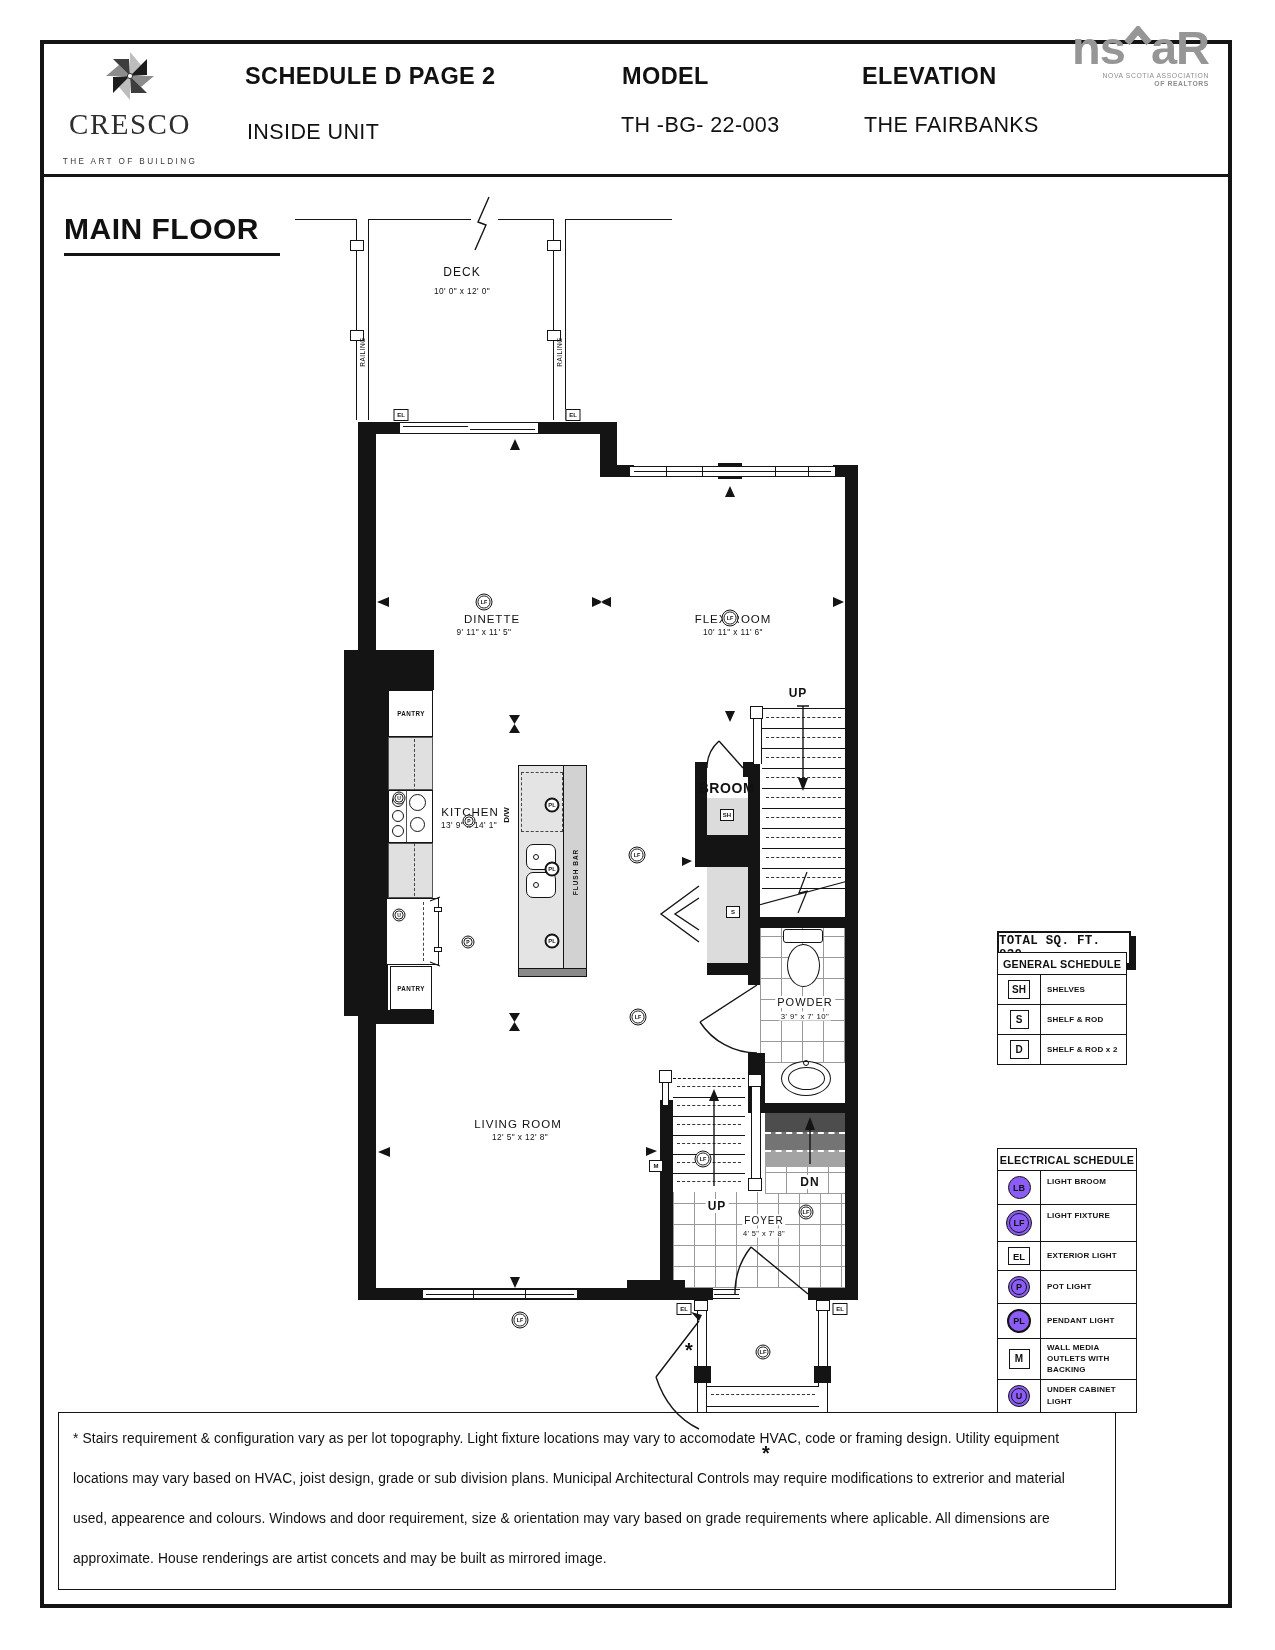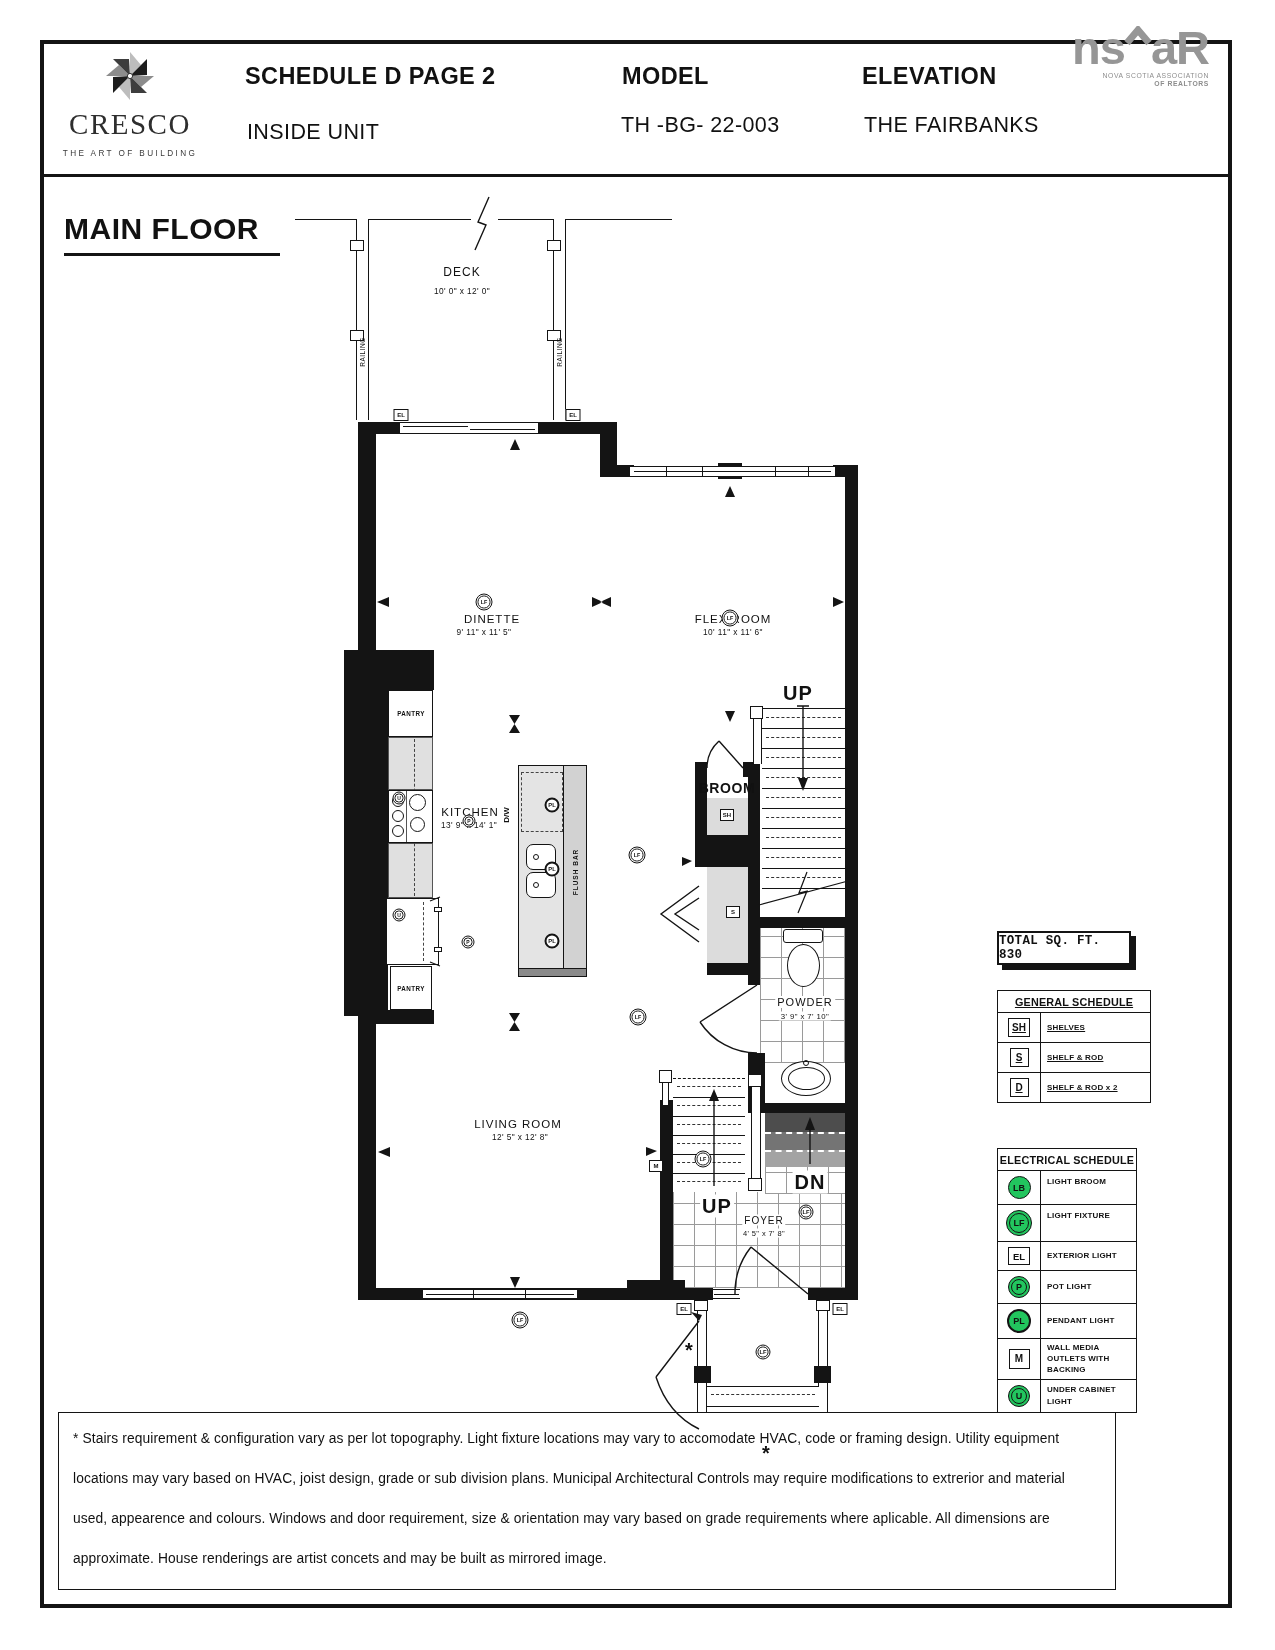--- a/index.html
+++ b/index.html
@@ -7,21 +7,21 @@
         font-family:"Liberation Sans",sans-serif;color:#111;}
   
   .page-border{position:absolute;left:40px;top:40px;width:1192px;height:1568px;border:4px solid #141414;box-sizing:border-box;}
   .hdr-line{position:absolute;left:40px;top:174px;width:1192px;border-top:3px solid #141414;}
   
   .txt{position:absolute;transform:translate(-50%,-50%);white-space:nowrap;color:#111;z-index:5;}
   .halo{background:#fff;padding:0 2px;}
   .room-name{font-size:11.5px;letter-spacing:1px;font-weight:400;}
   .room-dims{font-size:8.3px;letter-spacing:.4px;font-weight:500;}
   .vtxt{position:absolute;writing-mode:vertical-rl;transform:translate(-50%,-50%) rotate(180deg);white-space:nowrap;z-index:5;}
-  .big-dir{font-size:20px;font-weight:700;letter-spacing:1px;}
+  .big-dir{font-size:12px;font-weight:700;letter-spacing:1px;}
   
   .wall{position:absolute;background:#141414;z-index:2;}
   .fill{position:absolute;background:#e0e0e0;z-index:1;}
   .whitebox{position:absolute;background:#fff;border:1.2px solid #141414;box-sizing:border-box;z-index:2;}
   
   .win{position:absolute;background:#fff;border-top:1.6px solid #141414;border-bottom:1.6px solid #141414;box-sizing:border-box;z-index:3;}
   .win .mid{position:absolute;left:2%;right:2%;top:45%;border-top:1px solid #141414;}
   .wtick{position:absolute;top:0;bottom:0;width:1.2px;background:#141414;}
   .half{position:absolute;border-top:1.3px solid #141414;}
   
@@ -58,28 +58,28 @@
   .circ{position:absolute;border:1.1px solid #141414;border-radius:50%;background:#fff;box-sizing:border-box;z-index:3;}
   
   .sqft-box{position:absolute;border:2px solid #141414;background:#fff;box-shadow:5px 5px 0 #141414;
             display:flex;align-items:center;justify-content:center;font-size:12.5px;font-weight:700;letter-spacing:.3px;z-index:6;}
   .sched{position:absolute;border:1.7px solid #141414;background:#fff;box-sizing:border-box;z-index:6;}
   .sched-title{text-align:center;font-weight:700;font-size:10.8px;letter-spacing:.2px;padding:5px 0 4px;}
   .sched-row{display:flex;border-top:1.6px solid #141414;align-items:stretch;}
   .sched-sym{width:42px;border-right:1.5px solid #141414;display:flex;align-items:center;justify-content:center;padding:5px 0;}
   .sched-lab{flex:1;font-size:8px;font-weight:600;letter-spacing:.2px;display:flex;align-items:center;padding:3px 0 3px 6px;line-height:1.4;}
   .lg-sq{border:1.6px solid #141414;display:flex;align-items:center;justify-content:center;font-weight:700;background:#fff;box-sizing:border-box;}
-  .lg-circle{border:1.7px solid #141414;border-radius:50%;display:flex;align-items:center;justify-content:center;font-weight:700;background:#22c55e;box-sizing:border-box;}
+  .lg-circle{border:1.7px solid #141414;border-radius:50%;display:flex;align-items:center;justify-content:center;font-weight:700;background:#8b5cf6;box-sizing:border-box;}
   .lg-thick{border:2.3px solid #141414;}
   .lg-dbl{position:relative;}
   .lg-dbl::before{content:"";position:absolute;inset:2px;border:1.2px solid #141414;border-radius:50%;}
   
   .brand{position:absolute;left:54px;top:48px;width:152px;text-align:center;z-index:6;}
   .brand-name{font-family:"Liberation Serif",serif;font-size:29px;letter-spacing:1.5px;color:#2e2e2e;margin-top:2px;}
-  .brand-tag{font-size:8.2px;letter-spacing:2.4px;color:#3a3a3a;margin-top:8px;text-align:center;}
+  .brand-tag{font-size:8.2px;letter-spacing:2.4px;color:#3a3a3a;margin-top:16px;text-align:center;}
   .h-title{position:absolute;font-size:23.5px;font-weight:700;letter-spacing:.4px;z-index:6;}
   .h-sub{position:absolute;font-size:21.5px;font-weight:500;letter-spacing:.4px;z-index:6;}
   .nsar{position:absolute;right:66px;top:26px;text-align:right;color:#969696;z-index:7;}
   .nsar-main{display:flex;align-items:flex-start;justify-content:flex-end;font-weight:700;font-size:47px;letter-spacing:-1px;line-height:.95;}
   .nsar-sub{font-size:6.8px;letter-spacing:.6px;color:#8d8d8d;margin-top:1px;font-weight:500;}
   .nsar-sub b{font-weight:700;}
   .main-floor{position:absolute;left:64px;top:212px;font-size:30px;font-weight:700;letter-spacing:.5px;
               border-bottom:3px solid #141414;padding:0 4px 7px 0;width:212px;z-index:6;}
   
   .footer{position:absolute;left:58px;top:1412px;width:1058px;height:178px;border:1.8px solid #141414;box-sizing:border-box;
@@ -355,21 +355,21 @@
       <path d="M 725 497 L 735 497 L 730 486 Z"></path>
       <path d="M 725 711 L 735 711 L 730 722 Z"></path>
       <path d="M 510 1277 L 520 1277 L 515 1288 Z"></path>
     </g>
   </svg>
 
   <div class="sqft-box" style="left:997px;top:931px;width:130px;height:30px;font-family:Liberation Mono, monospace;">
     <span>TOTAL SQ. FT. 830</span>
   </div>
 
-  <div class="sched" style="left:997px;top:990px;width:154px;text-decoration:underline;">
+  <div class="sched" style="left:997px;top:952px;width:130px;">
     <div class="sched-title">GENERAL SCHEDULE</div>
     <div class="sched-row">
       <div class="sched-sym">
           <span class="lg-sq" style="width:22px;height:19px;font-size:10px;">SH</span>
         </div>
       <div class="sched-lab">SHELVES</div>
     </div>
     <div class="sched-row">
       <div class="sched-sym">
           <span class="lg-sq" style="width:19px;height:19px;font-size:10px;">S</span>

